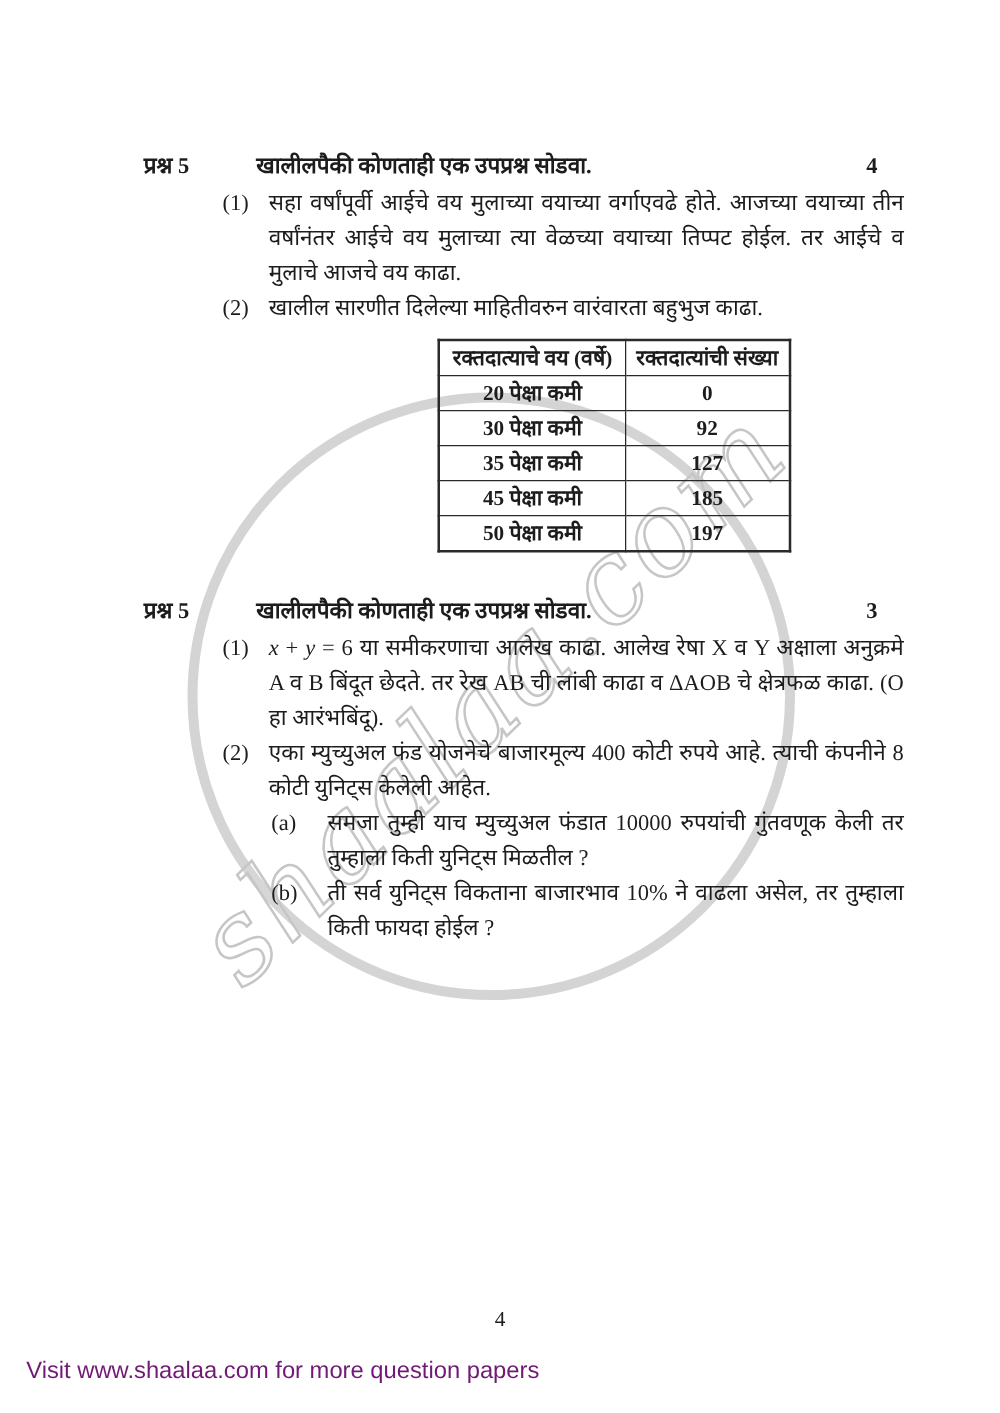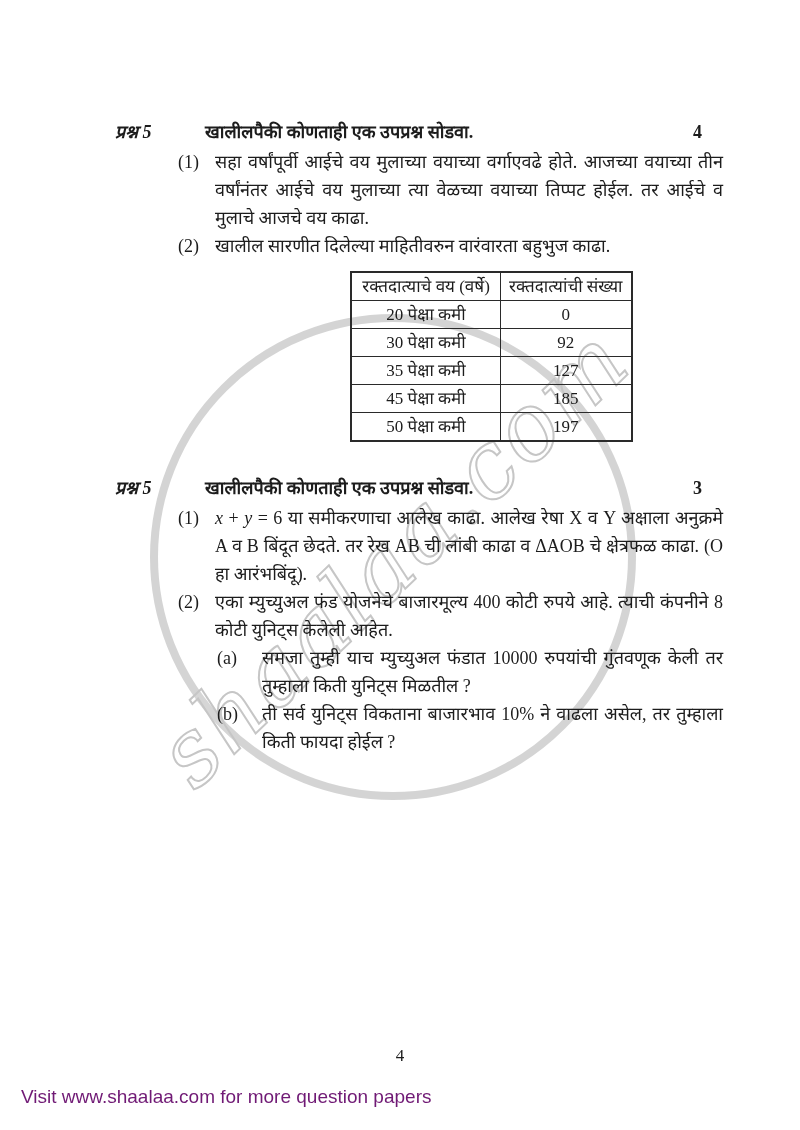--- a/index.html
+++ b/index.html
@@ -27,41 +27,41 @@
     z-index:0;white-space:nowrap;
   }
   
   .content{
     position:relative;z-index:1;
     margin-left:115px;width:610px;
     padding-top:118px;
     font-size:18px;line-height:28px;
   }
   .q-header{position:relative;padding-left:90px;font-weight:bold;margin-bottom:2px;}
-  .q-label{position:absolute;left:0;top:0;font-weight:bold;font-style:italic;}
+  .q-label{position:absolute;left:0;top:0;font-weight:bold;}
   .q-marks{position:absolute;right:23px;top:0;font-weight:bold;}
   .subq{display:flex;margin-left:63px;}
   .subq-num{width:37px;flex:none;}
   .subq-text{width:508px;text-align:justify;}
   .subsub{display:flex;margin-left:2px;}
   .subsub-num{width:45px;flex:none;}
   .subsub-text{flex:1;text-align:justify;}
   .math-var{font-style:italic;}
   
   table.donor{
     border-collapse:collapse;
     margin:11px 0 0 235px;
     font-size:17px;line-height:22px;
     border:2px solid #2a2a2a;
   }
   table.donor th,table.donor td{
     border:1.5px solid #2a2a2a;
     height:27px;padding:0 8px;
     text-align:center;vertical-align:middle;
-    font-weight:normal;white-space:nowrap;
+    font-weight:bold;white-space:nowrap;
   }
   table.donor th:first-child,table.donor td:first-child{min-width:132px;}
   table.donor th:last-child,table.donor td:last-child{min-width:108px;}
   .q6{margin-top:32px;}
   
   .page-number{
     position:absolute;left:0;right:0;top:1046px;
     text-align:center;font-size:17px;z-index:1;
   }
   .footer-note{

